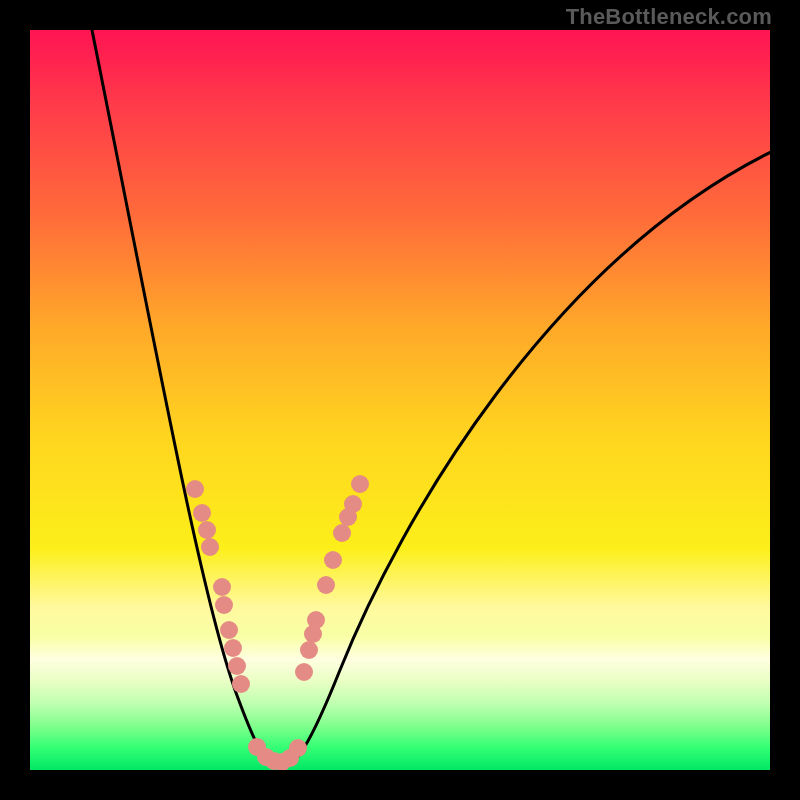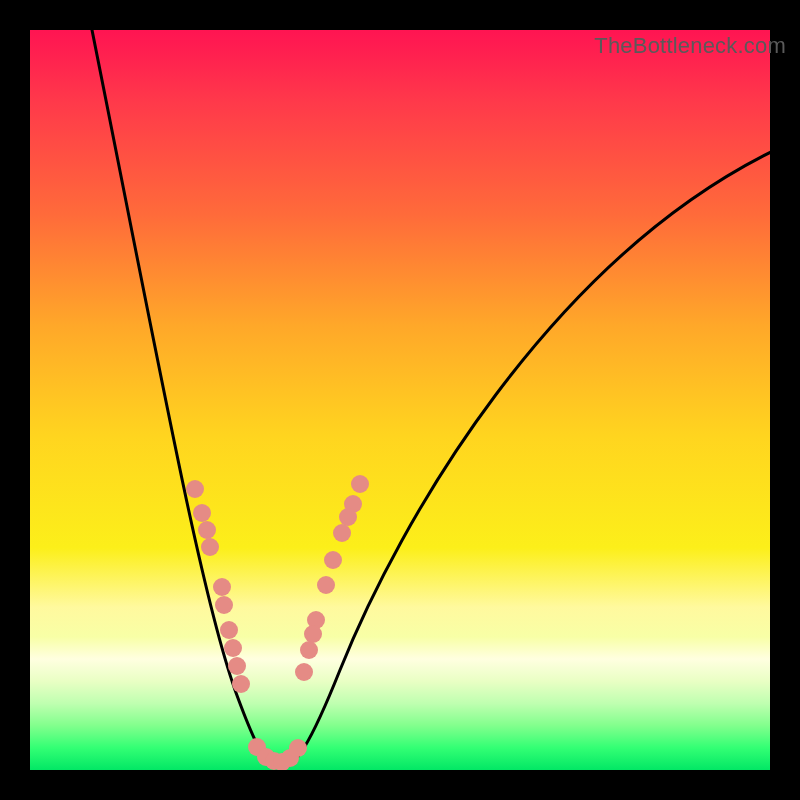--- a/index.html
+++ b/index.html
@@ -35,27 +35,26 @@
       #e9ffc4 88%,
       #bfffb0 91%,
       #82ff8d 94%,
       #33ff74 97%,
       #02e765 100%);
     overflow: hidden;
   }
   .watermark {
     position: absolute;
     top: 4px;
-    right: 14px;
+    right: 28px;
     color: #5a5a5a;
     font-size: 22px;
-    font-weight: 400;
+    font-weight: 700;
     letter-spacing: 0.2px;
     z-index: 5;
-    margin-top: 29px;
   }
   svg.curve {
     position: absolute;
     inset: 0;
     width: 100%;
     height: 100%;
   }
   .dot {
     fill: #e58b85;
     stroke: none;

